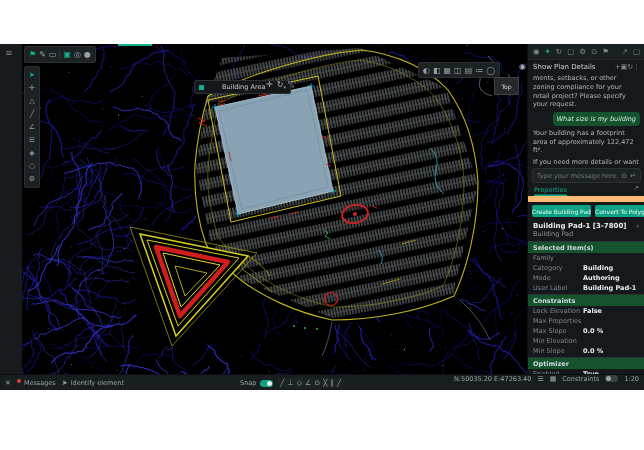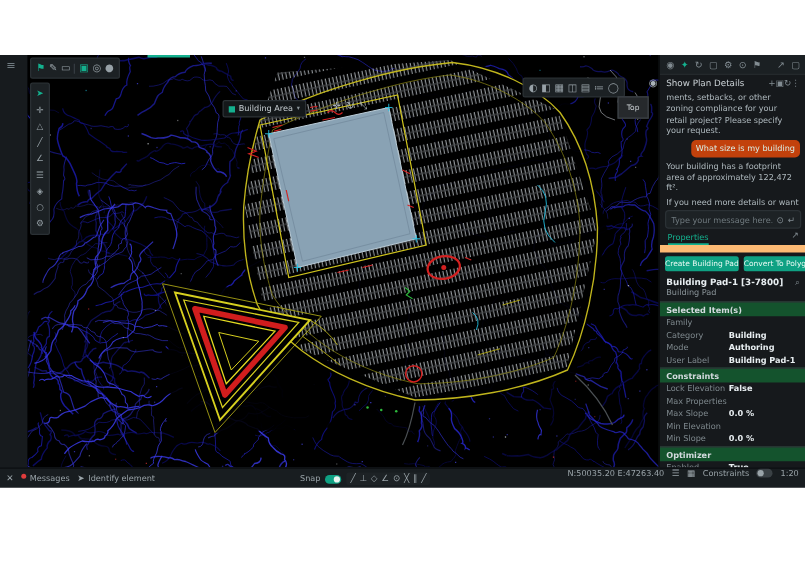--- a/index.html
+++ b/index.html
@@ -17,21 +17,21 @@
   .tab-underline{position:absolute;left:96px;top:0;width:34px;height:2px;background:#14b08e;}
 
   .float-bar{position:absolute;display:flex;align-items:center;gap:3px;background:#1c2124;
              border:1px solid #2a3034;border-radius:2px;padding:1px 4px;z-index:5;}
   .float-bar .ic{font-size:8px;line-height:11px;color:#97a1a7;cursor:default;}
   .ic.teal{color:#14b08e;} .ic.yellow{color:#e3c32b;}
   .vbar{flex-direction:column;gap:5px;padding:4px 1px;width:12px;justify-content:flex-start;}
   .vbar .ic{font-size:7px;line-height:8px;text-align:center;width:12px;}
   .divider-v{width:1px;height:8px;background:#343b40;}
 
-  .sel-pill{position:absolute;left:156px;top:36px;height:12px;display:flex;align-items:center;gap:3px;
+  .sel-pill{position:absolute;left:172px;top:36px;height:12px;display:flex;align-items:center;gap:18px;
             background:#14181a;border:1px solid #2c3236;border-radius:2px;padding:0 4px;z-index:5;}
   .sel-pill .sq{width:5px;height:5px;background:#14b08e;}
   .sel-pill .txt{font-size:6.5px;color:#c7ced2;white-space:nowrap;}
   .sel-pill .caret{font-size:5px;color:#8a9499;}
   .sel-tools{position:absolute;left:244px;top:36px;display:flex;gap:4px;z-index:5;}
   .sel-tools .ic{font-size:8px;color:#aab3b8;}
 
   .view-bar{left:396px;top:18px;}
   .view-cube{position:absolute;left:472px;top:33px;width:23px;height:16px;background:#26292c;border:1px solid #3d4247;
              display:flex;align-items:center;justify-content:center;font-size:6px;color:#d2d8db;z-index:5;}
@@ -43,21 +43,21 @@
   .ptabs{height:15px;flex:0 0 15px;display:flex;align-items:center;gap:5px;padding:0 5px;background:#1b2023;border-bottom:1px solid #24292c;}
   .ptabs .ic{font-size:7.5px;color:#828c92;}
   .ptabs .ic.active{color:#14b08e;box-shadow:0 6px 0 -4.5px #14b08e;}
   .ptabs .spacer{flex:1;}
   .phead{height:14px;flex:0 0 14px;display:flex;align-items:center;padding:0 5px;gap:0;}
   .phead .title{flex:1;font-size:7px;color:#ccd3d7;}
   .phead .ic{font-size:7px;color:#828c92;}
 
   .chat{flex:0 0 92px;padding:0 5px;display:flex;flex-direction:column;gap:3px;overflow:hidden;line-height:1.35;}
   .msg-a{color:#aeb8bd;}
-  .msg-u{align-self:flex-end;background:#c2410c;color:#d9efe7;padding:2.5px 4px;border-radius:4px;max-width:82%;}
+  .msg-u{align-self:flex-end;background:#14532d;color:#d9efe7;padding:2.5px 4px;border-radius:4px;max-width:82%;font-style:italic;}
 
   .chat-input{flex:0 0 13px;margin:2px 4px 1px 4px;background:#1d2225;border:1px solid #2b3135;border-radius:3px;
               display:flex;align-items:center;padding:0 4px;gap:3px;}
   .chat-input .ph{flex:1;color:#6f797e;white-space:nowrap;overflow:hidden;}
   .chat-input .ic{font-size:7px;color:#828c92;}
 
   .props-tab-row{flex:0 0 12px;display:flex;padding:0 6px;border-bottom:6px solid #fdba74;}
   .props-tab{color:#14b08e;height:100%;display:flex;align-items:center;box-shadow:inset 0 -1.5px 0 #14b08e;}
   .props-tab-row .spacer{flex:1;}
   .props-tab-row .ic{font-size:7px;color:#828c92;}

